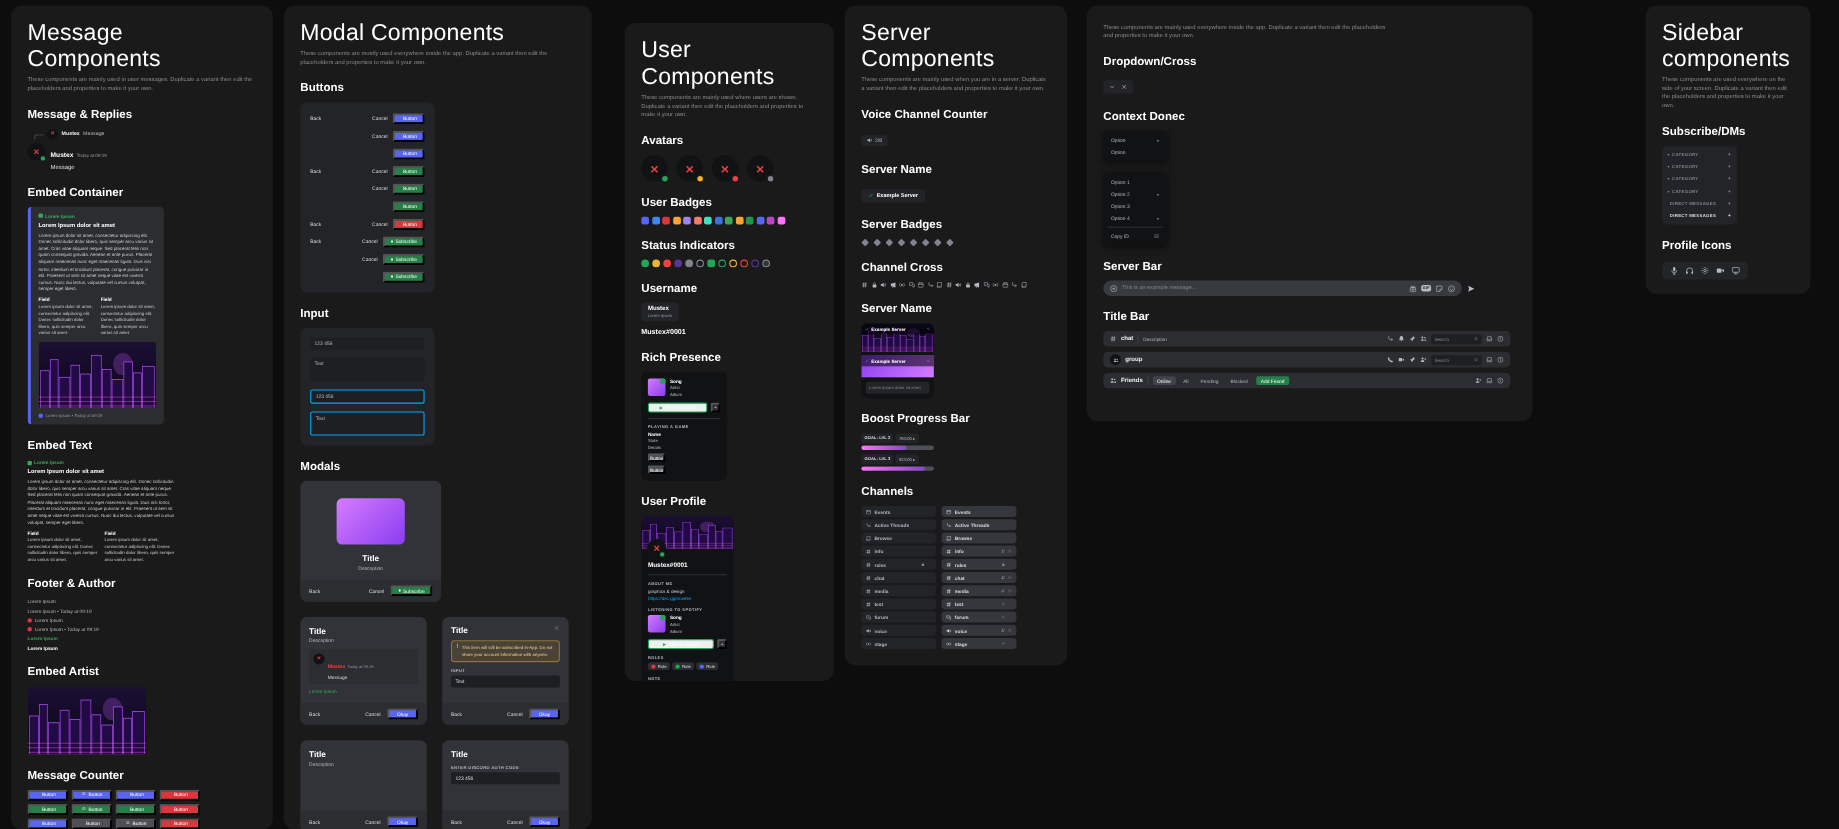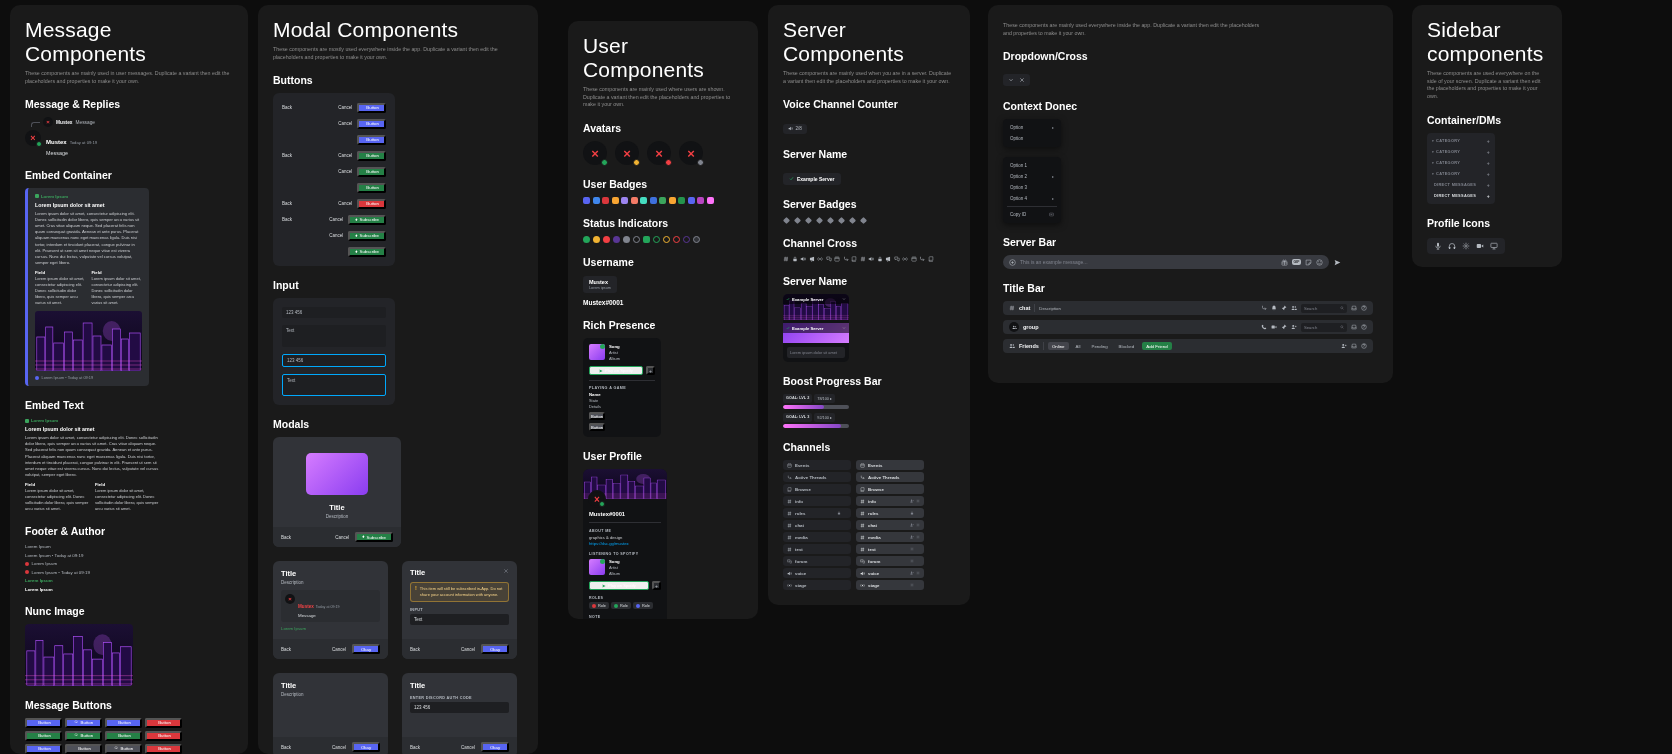--- a/index.html
+++ b/index.html
@@ -4,21 +4,21 @@
 <style>
 *{margin:0;padding:0;box-sizing:border-box}
 html,body{width:1672px;height:754px}
 body{background:#0d0d0d;font-family:"Liberation Sans","DejaVu Sans",sans-serif;color:#fff;position:relative;overflow:hidden}
 .panel{position:absolute;background:#1a1a1a;border-radius:10px;padding:13px 15px;overflow:hidden}
 #p-message{left:10px;top:5px;width:238px;height:749px}
 #p-modal{left:258px;top:5px;width:280px;height:749px}
 #p-user{left:568px;top:21px;width:190px;height:598px}
 #p-server{left:768px;top:5px;width:202px;height:600px}
 #p-app{left:988px;top:5px;width:405px;height:378px}
-#p-sidebar{left:1412px;top:5px;width:150px;height:262px}
+#p-sidebar{left:1496px;top:5px;width:150px;height:262px}
 .p-title{font-size:21px;font-weight:normal;letter-spacing:.2px}
 .p-sub{font-size:5.3px;color:#8d8d8d;line-height:1.45;margin-top:4px}
 .sec-h{font-size:10.5px;font-weight:bold;margin:13px 0 7px}
 .ic{display:inline-block;vertical-align:middle;flex:none}
 .ic4{width:4px;height:4px}.ic5{width:5px;height:5px}.ic6{width:6px;height:6px}.ic7{width:7px;height:7px}.ic8{width:8px;height:8px}
 .c-green{color:#23A55A}.c-gray{color:#b5bac1}.c-dim{color:#80848E}
 .avatar{border-radius:50%;background:#111214;display:inline-flex;align-items:center;justify-content:center;position:relative;flex:none;color:#f23f43;font-weight:bold}
 .av10{width:10px;height:10px;font-size:6px}.av16{width:16px;height:16px;font-size:9px}.av18{width:18px;height:18px;font-size:10px}.av24{width:24px;height:24px;font-size:13px}
 .status{position:absolute;right:-1px;bottom:-1px;width:6px;height:6px;border-radius:50%;border:1.5px solid #1a1a1a}
 .st5{width:7px;height:7px}
@@ -463,28 +463,28 @@
 
         <span>Lorem Ipsum</span>
       </div>
 
       <div class="fa-row fa-white">
 
         <span>Lorem Ipsum</span>
       </div>
     </div>
 
-  <h2 class="sec-h">Nunc Image</h2>
+  <h2 class="sec-h">Embed Artist</h2>
   <div class="img-card">
         <svg class="city" viewBox="0 0 120 60" preserveAspectRatio="none">
           <use href="#cityscene"></use>
         </svg>
       </div>
 
-  <h2 class="sec-h">Message Buttons</h2>
+  <h2 class="sec-h">Message Counter</h2>
   <div class="mbtn-grid">
 
       <button class="mbtn" style="background:#5865F2">
         <span class="mi"></span>
         <span>Button</span>
       </button>
 
       <button class="mbtn" style="background:#5865F2">
         <span class="mi">☺</span>
         <span>Button</span>
@@ -1611,21 +1611,21 @@
             </svg>
           </span>
     </span>
   </div>
 </section>
 
 <section class="panel" id="p-sidebar">
   <h1 class="p-title">Sidebar components</h1>
   <p class="p-sub">These components are used everywhere on the side of your screen. Duplicate a variant then edit the placeholders and properties to make it your own.</p>
 
-  <h2 class="sec-h">Container/DMs</h2>
+  <h2 class="sec-h">Subscribe/DMs</h2>
   <div class="cat-card">
 
       <div class="cat-row">
         <span class="chev">▾</span>
         <span>CATEGORY</span>
         <span class="plus">+</span>
       </div>
 
       <div class="cat-row">
         <span class="chev">▾</span>

